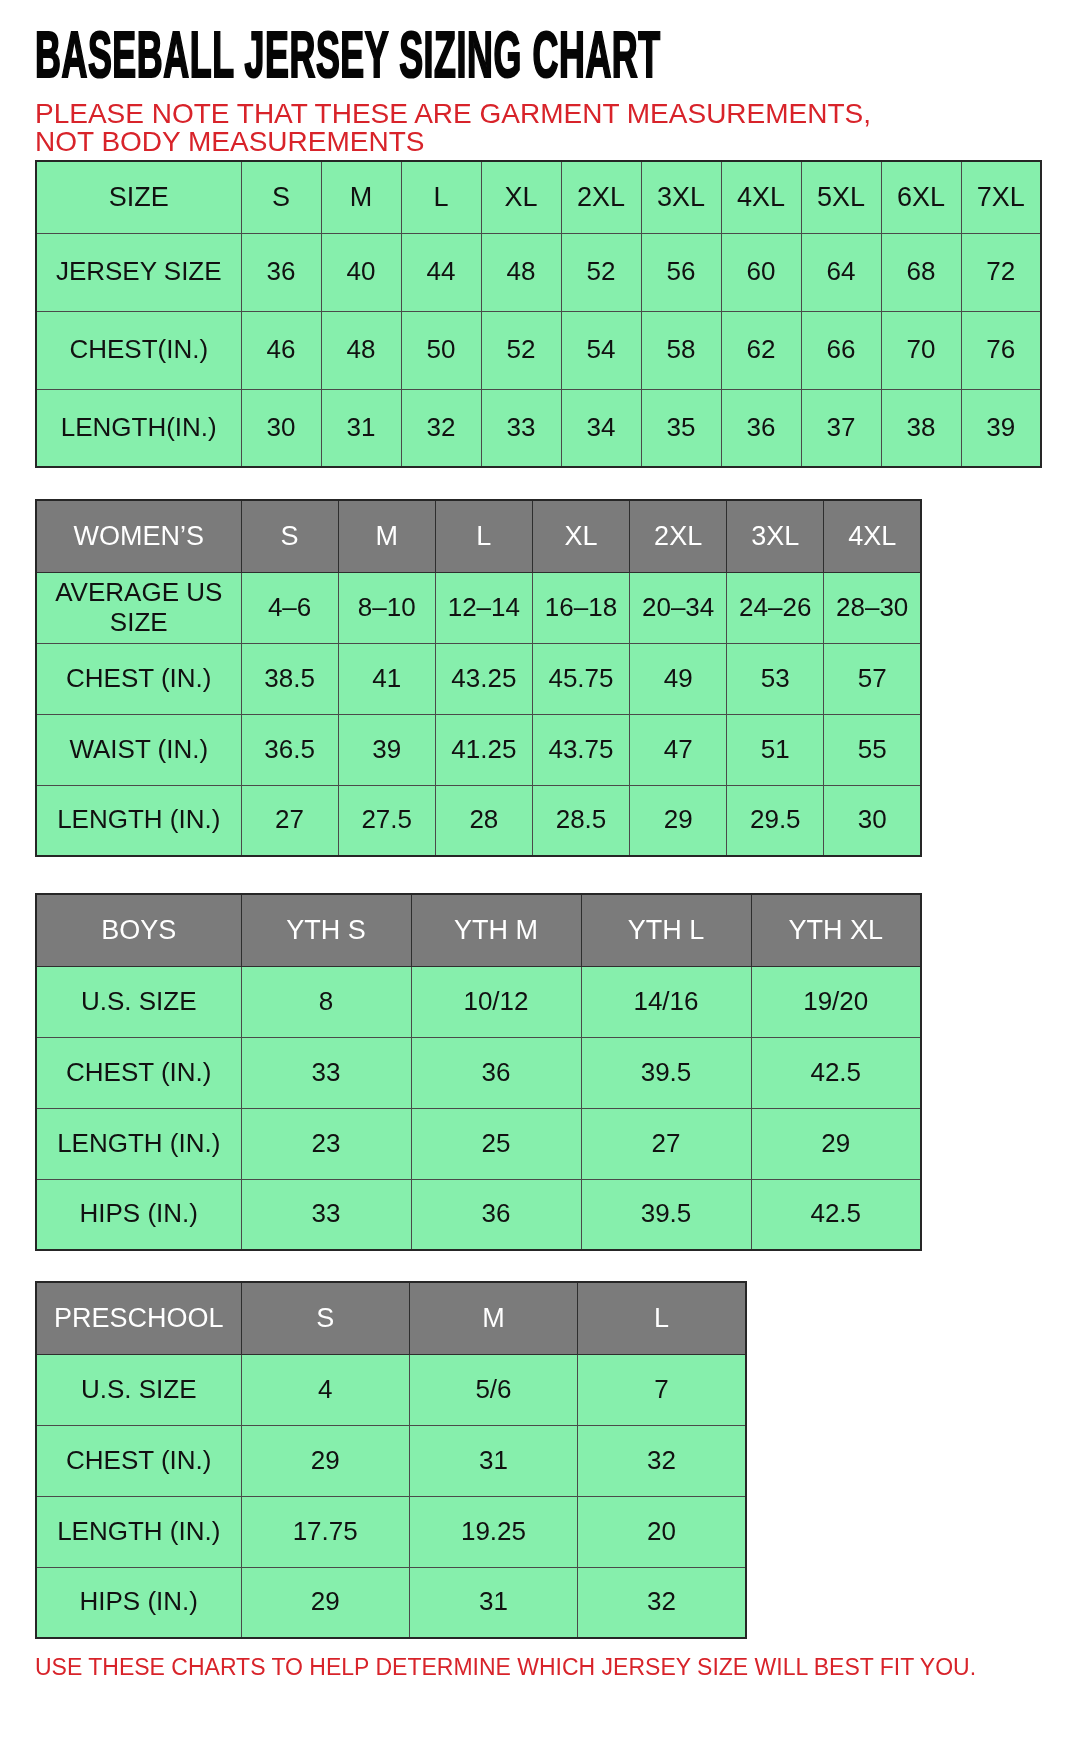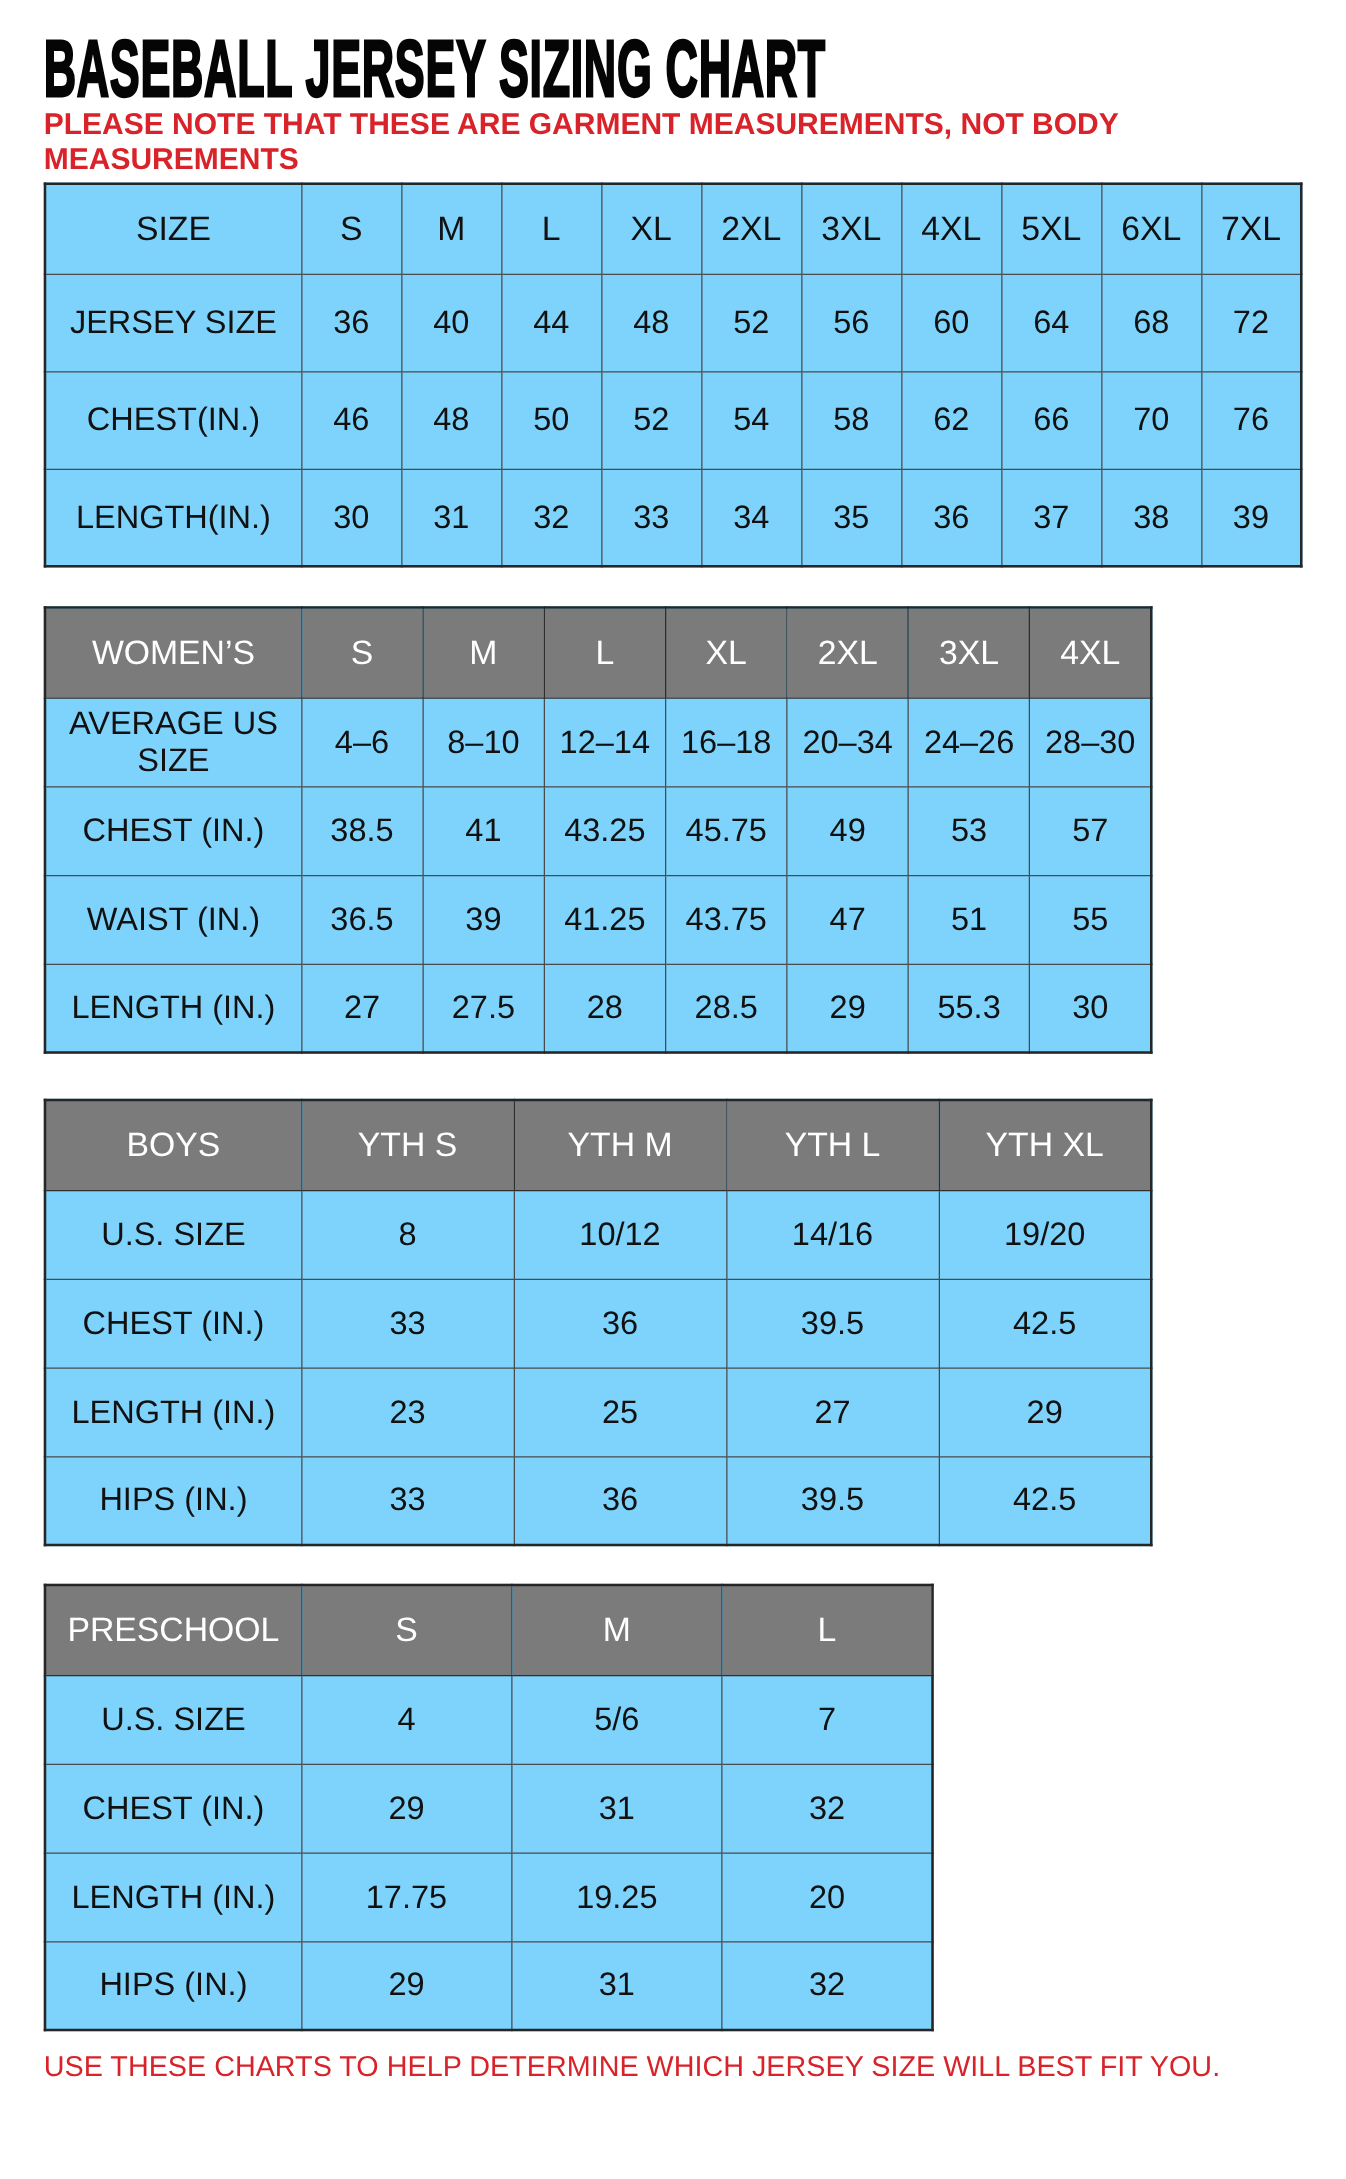--- a/index.html
+++ b/index.html
@@ -17,37 +17,37 @@
     display:inline-block;
     font-size:64px; font-weight:700; line-height:58px;
     letter-spacing:1px; color:#050505;
     -webkit-text-stroke:2.2px #050505;
     transform:scaleX(0.56); transform-origin:0 50%;
     white-space:nowrap;
   }
 
   
   .note {
-    margin-top:0; width:884px;
-    font-size:24px; line-height:28px;
-    color:var(--red); font-weight:700;
+    margin-top:14px; width:884px;
+    font-size:28px; line-height:28px;
+    color:var(--red); font-weight:400;
   }
 
   
   .banner {
     margin-top:12px; width:1005px; height:72px;
     background:var(--gray); color:var(--head-text);
     display:flex; align-items:center; justify-content:center;
     font-size:33px; letter-spacing:0.5px;
   }
 
   
   table.size-table {
     border-collapse:collapse; table-layout:fixed;
-    border:2px solid #262626; background:#7dd3fc;
+    border:2px solid #262626; background:#86efac;
   }
   .size-table th, .size-table td {
     border:1px solid #4a4a4a;
     text-align:center; vertical-align:middle;
     font-weight:400; font-size:26px; color:#111;
     padding:0 4px; overflow:hidden; line-height:1.15;
   }
   .size-table thead th { font-size:27px; }
   .size-table thead.gray-head th {
     background:var(--gray); color:var(--head-text);
@@ -208,21 +208,21 @@
           <td>51</td>
           <td>55</td>
         </tr>
         <tr>
           <th>LENGTH (IN.)</th>
           <td>27</td>
           <td>27.5</td>
           <td>28</td>
           <td>28.5</td>
           <td>29</td>
-          <td>55.3</td>
+          <td>29.5</td>
           <td>30</td>
         </tr>
       </tbody>
     </table>
 
   <table id="t-boys" class="size-table" style="width: 885px;">
       <colgroup>
         <col style="width: 205px;">
         <col style="width: 170px;">
         <col style="width: 170px;">

